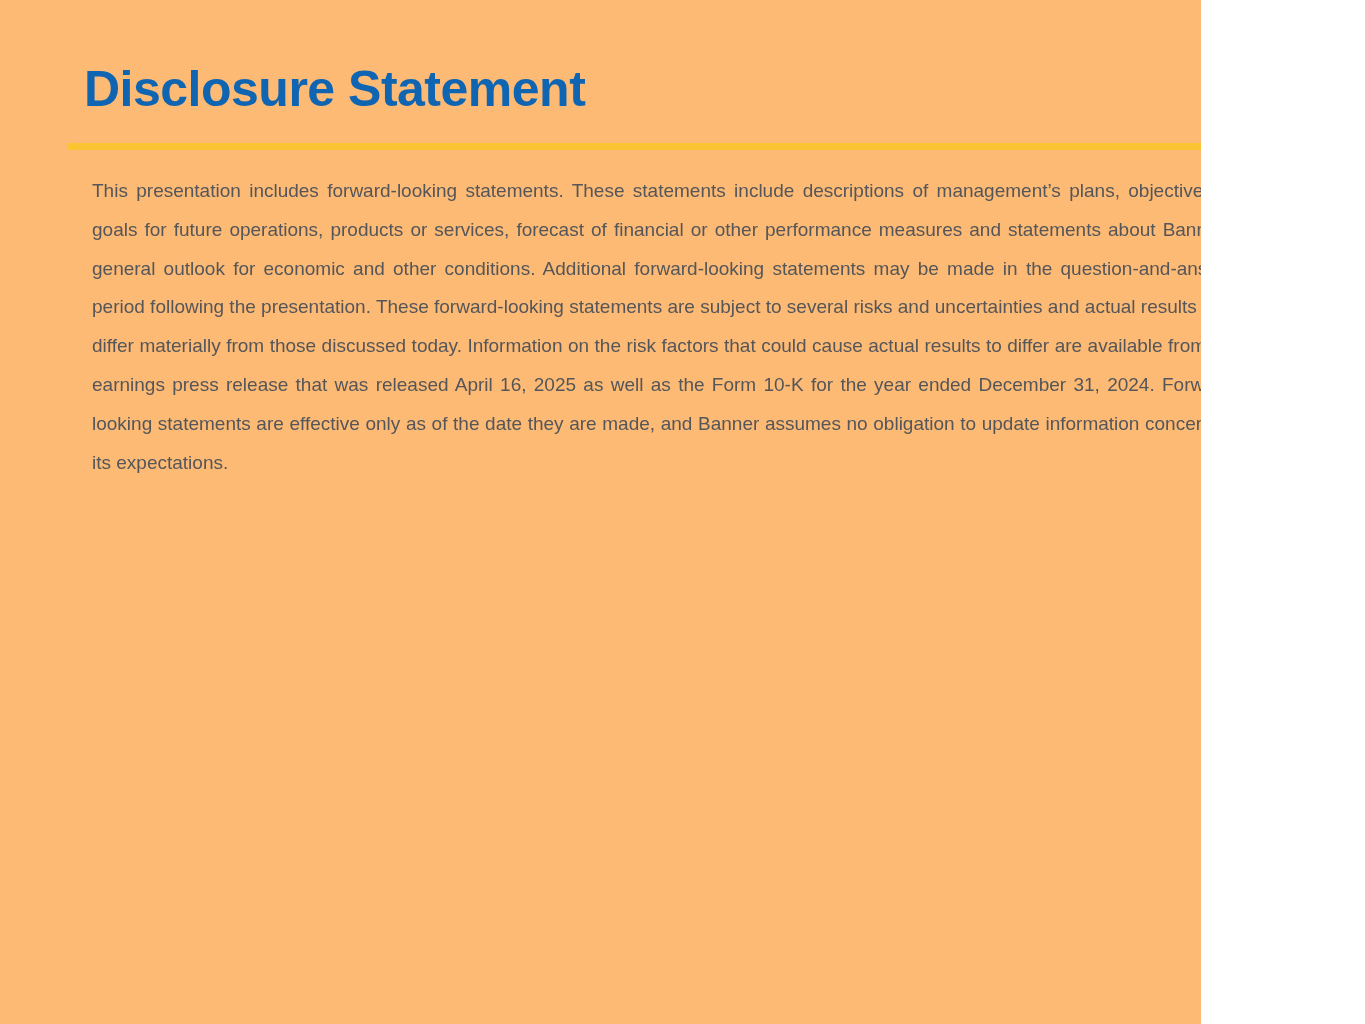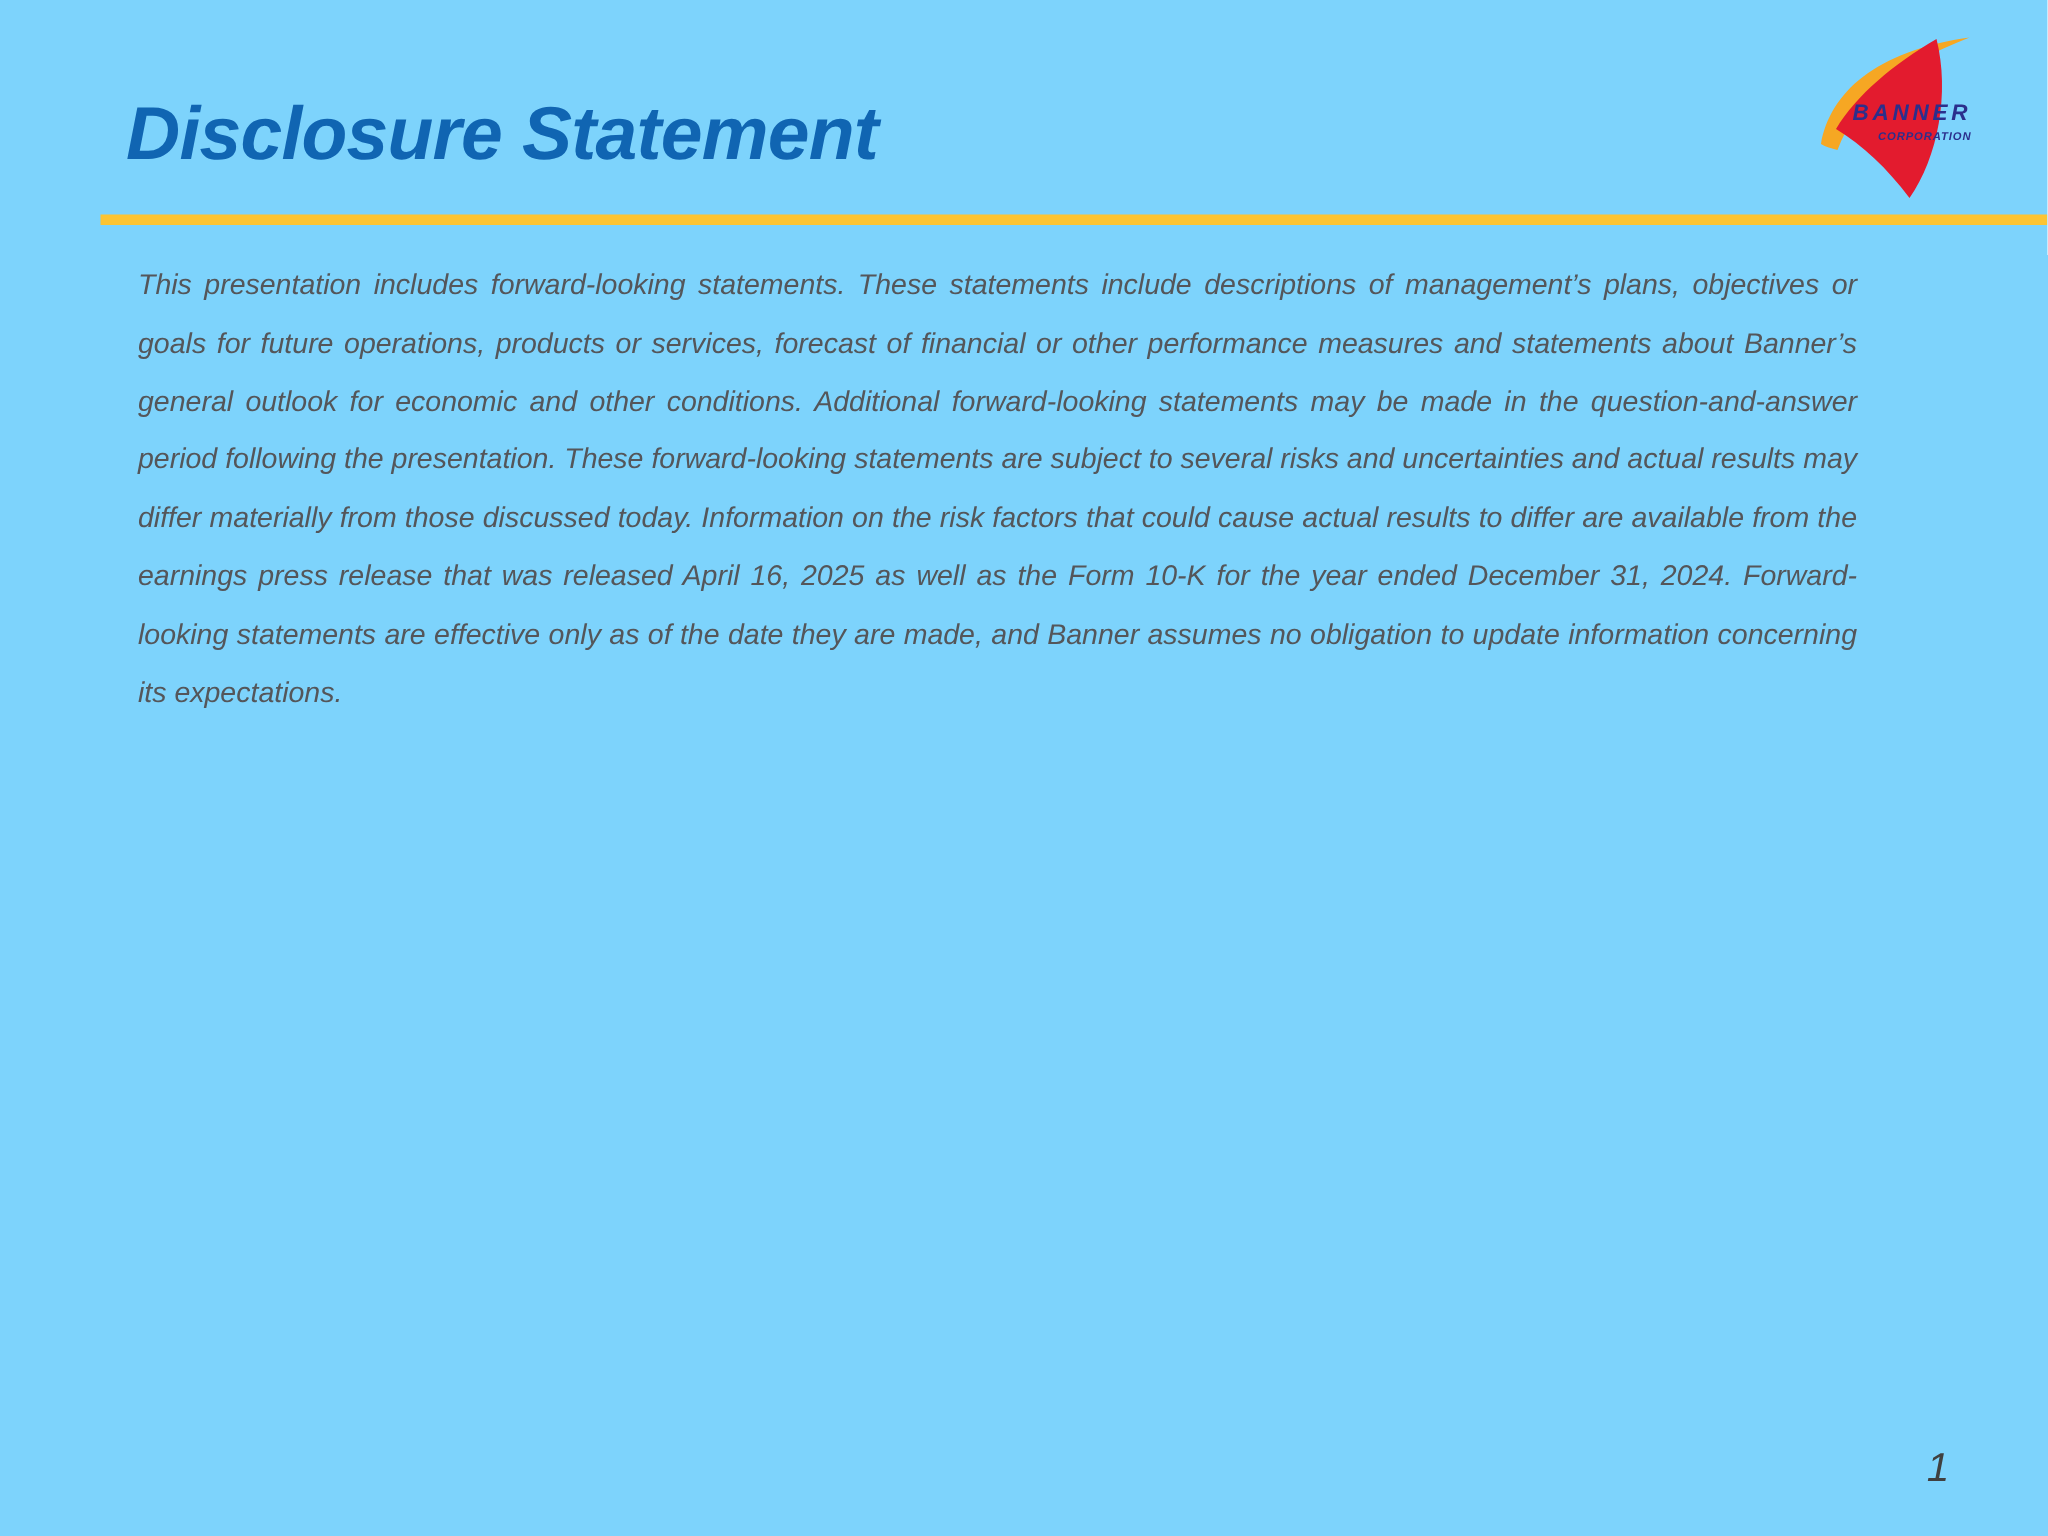--- a/index.html
+++ b/index.html
@@ -2,26 +2,25 @@
 <html><head>
 <meta charset="utf-8">
 <style>
   html, body {
     margin: 0;
     padding: 0;
     background: #ffffff;
   }
   .slide {
     position: relative;
-    width: 1365px;
+    width: 1201px;
     height: 1024px;
-    background: #7dd3fc;
+    background: #fdba74;
     overflow: hidden;
     font-family: "Liberation Sans", sans-serif;
-    font-style: italic;
   }
   .slide-title {
     position: absolute;
     left: 84px;
     top: 60px;
     margin: 0;
     font-size: 50px;
     font-weight: bold;
     letter-spacing: -0.5px;
     color: #1065B2;

